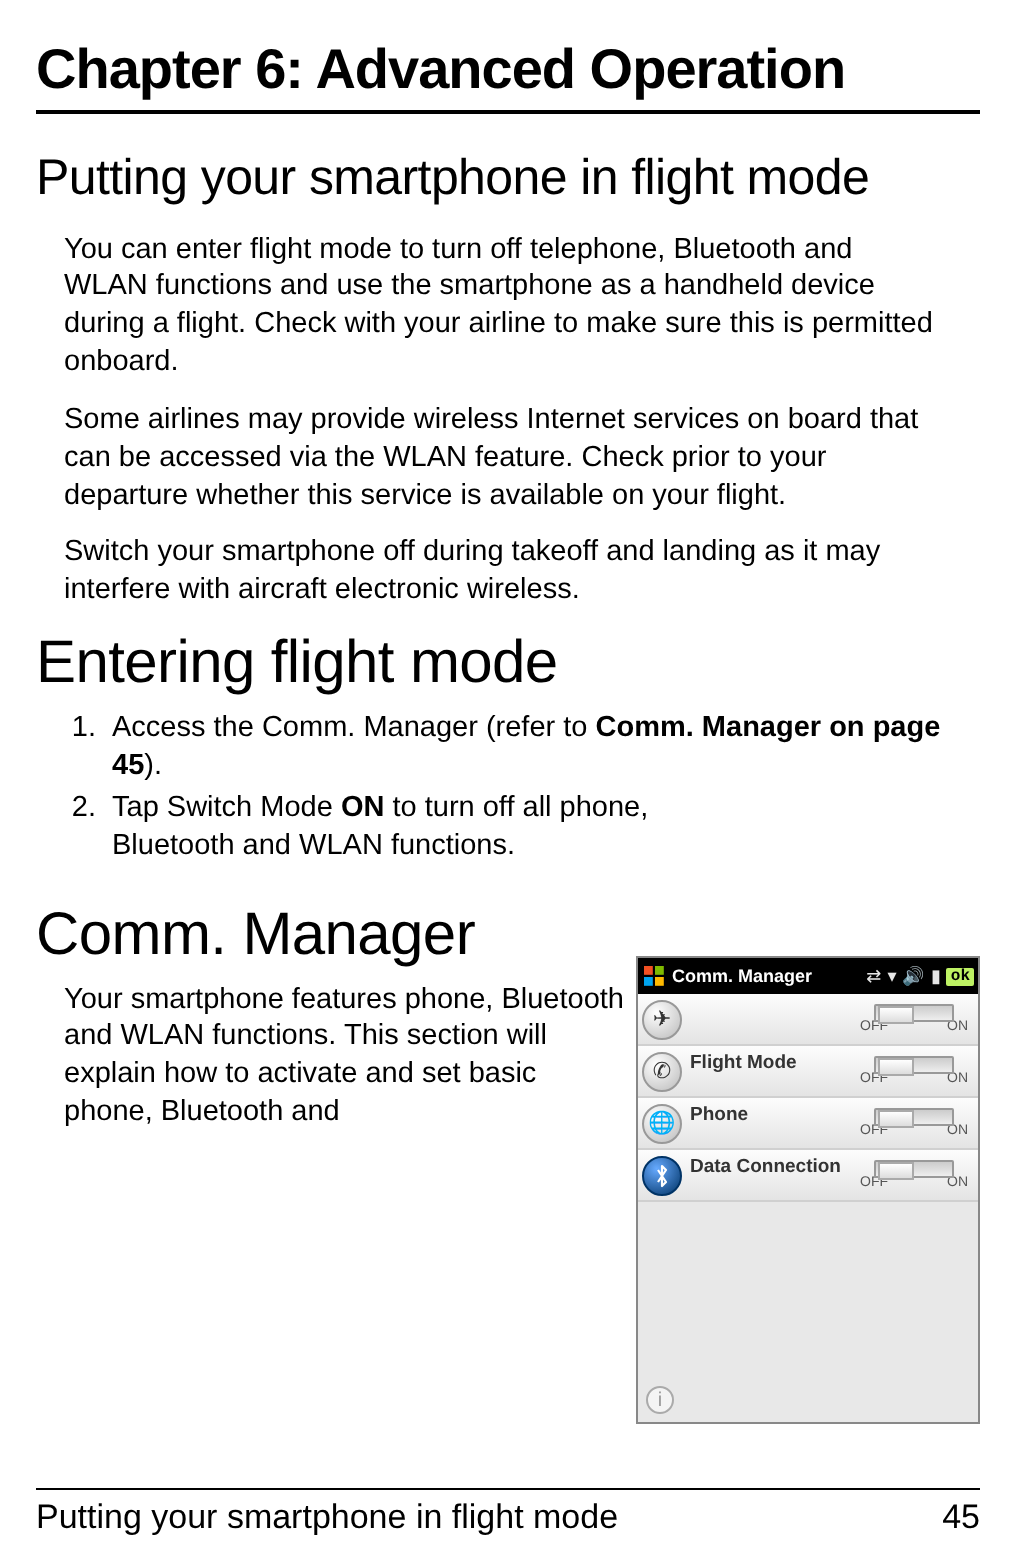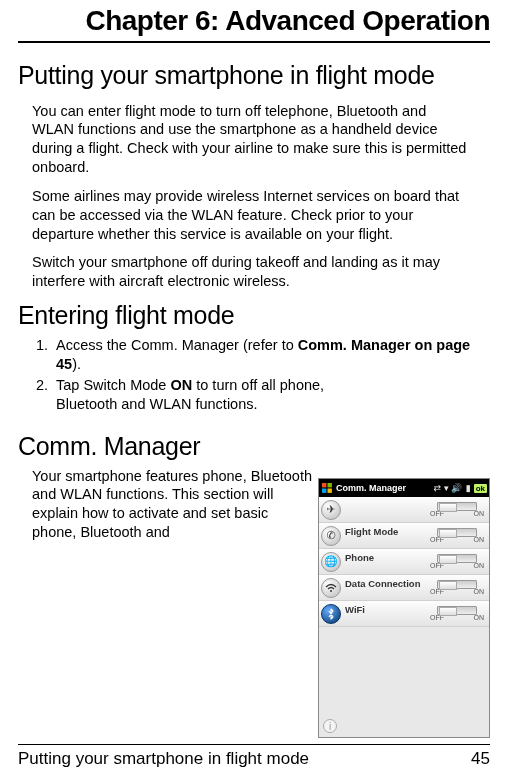--- a/index.html
+++ b/index.html
@@ -9,36 +9,35 @@
     font-family: "Segoe UI", "Myriad Pro", Arial, sans-serif;
     color: #000;
     padding: 0 18px;
     position: relative;
     background: #fff;
   }
   .chapter-title {
     font-size: 28px;
     font-weight: 600;
     line-height: 1.1;
-    padding-top: 6px;
+    padding-top: 20px;
     padding-bottom: 4px;
     border-bottom: 2px solid #000;
     margin-bottom: 18px;
     letter-spacing: -0.5px;
-    text-align: right;
   }
   .h2 {
     font-size: 25px;
     font-weight: 400;
     line-height: 1.15;
     margin-bottom: 12px;
     letter-spacing: -0.3px;
   }
   .h3 {
-    font-size: 25px;
+    font-size: 30px;
     font-weight: 400;
     margin: 10px 0 6px 0;
     letter-spacing: -0.3px;
   }
   .para {
     font-size: 14.5px;
     line-height: 1.3;
     margin: 0 19px 10px 14px;
   }
   .ol {
@@ -76,21 +75,21 @@
   }
   .ss-titlebar .win-icon {
     width: 12px; height: 12px;
     display: inline-flex; align-items: center; justify-content: center;
   }
   .ss-title-text { font-weight: 700; flex: 1; }
   .ss-titlebar .status-icon { font-size: 9px; opacity: .9; }
   .ss-ok {
     background: #bef264; color: #000;
     font-size: 8px; font-weight: 700;
-    padding: 0 2px; border-radius: 1px;
+    padding: 0 2px; border-radius: 1px; font-family: Liberation Mono, monospace;
   }
   .ss-row {
     display: flex; align-items: center;
     height: 26px;
     border-bottom: 1px solid #d0d0d0;
     background: linear-gradient(#fdfdfd,#e4e4e4);
     padding: 0 4px 0 2px;
     gap: 4px;
   }
   .ss-icon {
@@ -226,37 +225,20 @@
     <span class="ss-label">Data Connection</span>
     <div class="ss-toggle-wrap">
       <div class="ss-toggle"></div>
       <div class="ss-toggle-labels">
           <span>OFF</span>
           <span>ON</span>
         </div>
     </div>
   </div>
 
-  <div class="ss-row">
-    <span class="ss-icon">
-      <svg width="12" height="12" viewBox="0 0 12 12">
-          <path d="M1 5 Q6 0 11 5" stroke="#333" stroke-width="1.3" fill="none"></path>
-          <path d="M3 7 Q6 4 9 7" stroke="#333" stroke-width="1.3" fill="none"></path>
-          <circle cx="6" cy="9" r="1" fill="#333"></circle>
-        </svg>
-    </span>
-    <span class="ss-label">WiFi</span>
-    <div class="ss-toggle-wrap">
-      <div class="ss-toggle"></div>
-      <div class="ss-toggle-labels">
-          <span>OFF</span>
-          <span>ON</span>
-        </div>
-    </div>
-  </div>
 
   <div class="ss-row">
     <span class="ss-icon" style="background:radial-gradient(circle at 35% 30%,#6af,#036);color:#fff;border-color:#036">
       <svg width="8" height="12" viewBox="0 0 8 12">
           <path d="M2 3 L6 9 L4 11 L4 1 L6 3 L2 9" stroke="#fff" stroke-width="1.1" fill="none" stroke-linejoin="round"></path>
         </svg>
     </span>
     <span class="ss-label">Internet</span>
     <div class="ss-toggle-wrap">
       <div class="ss-toggle"></div>

